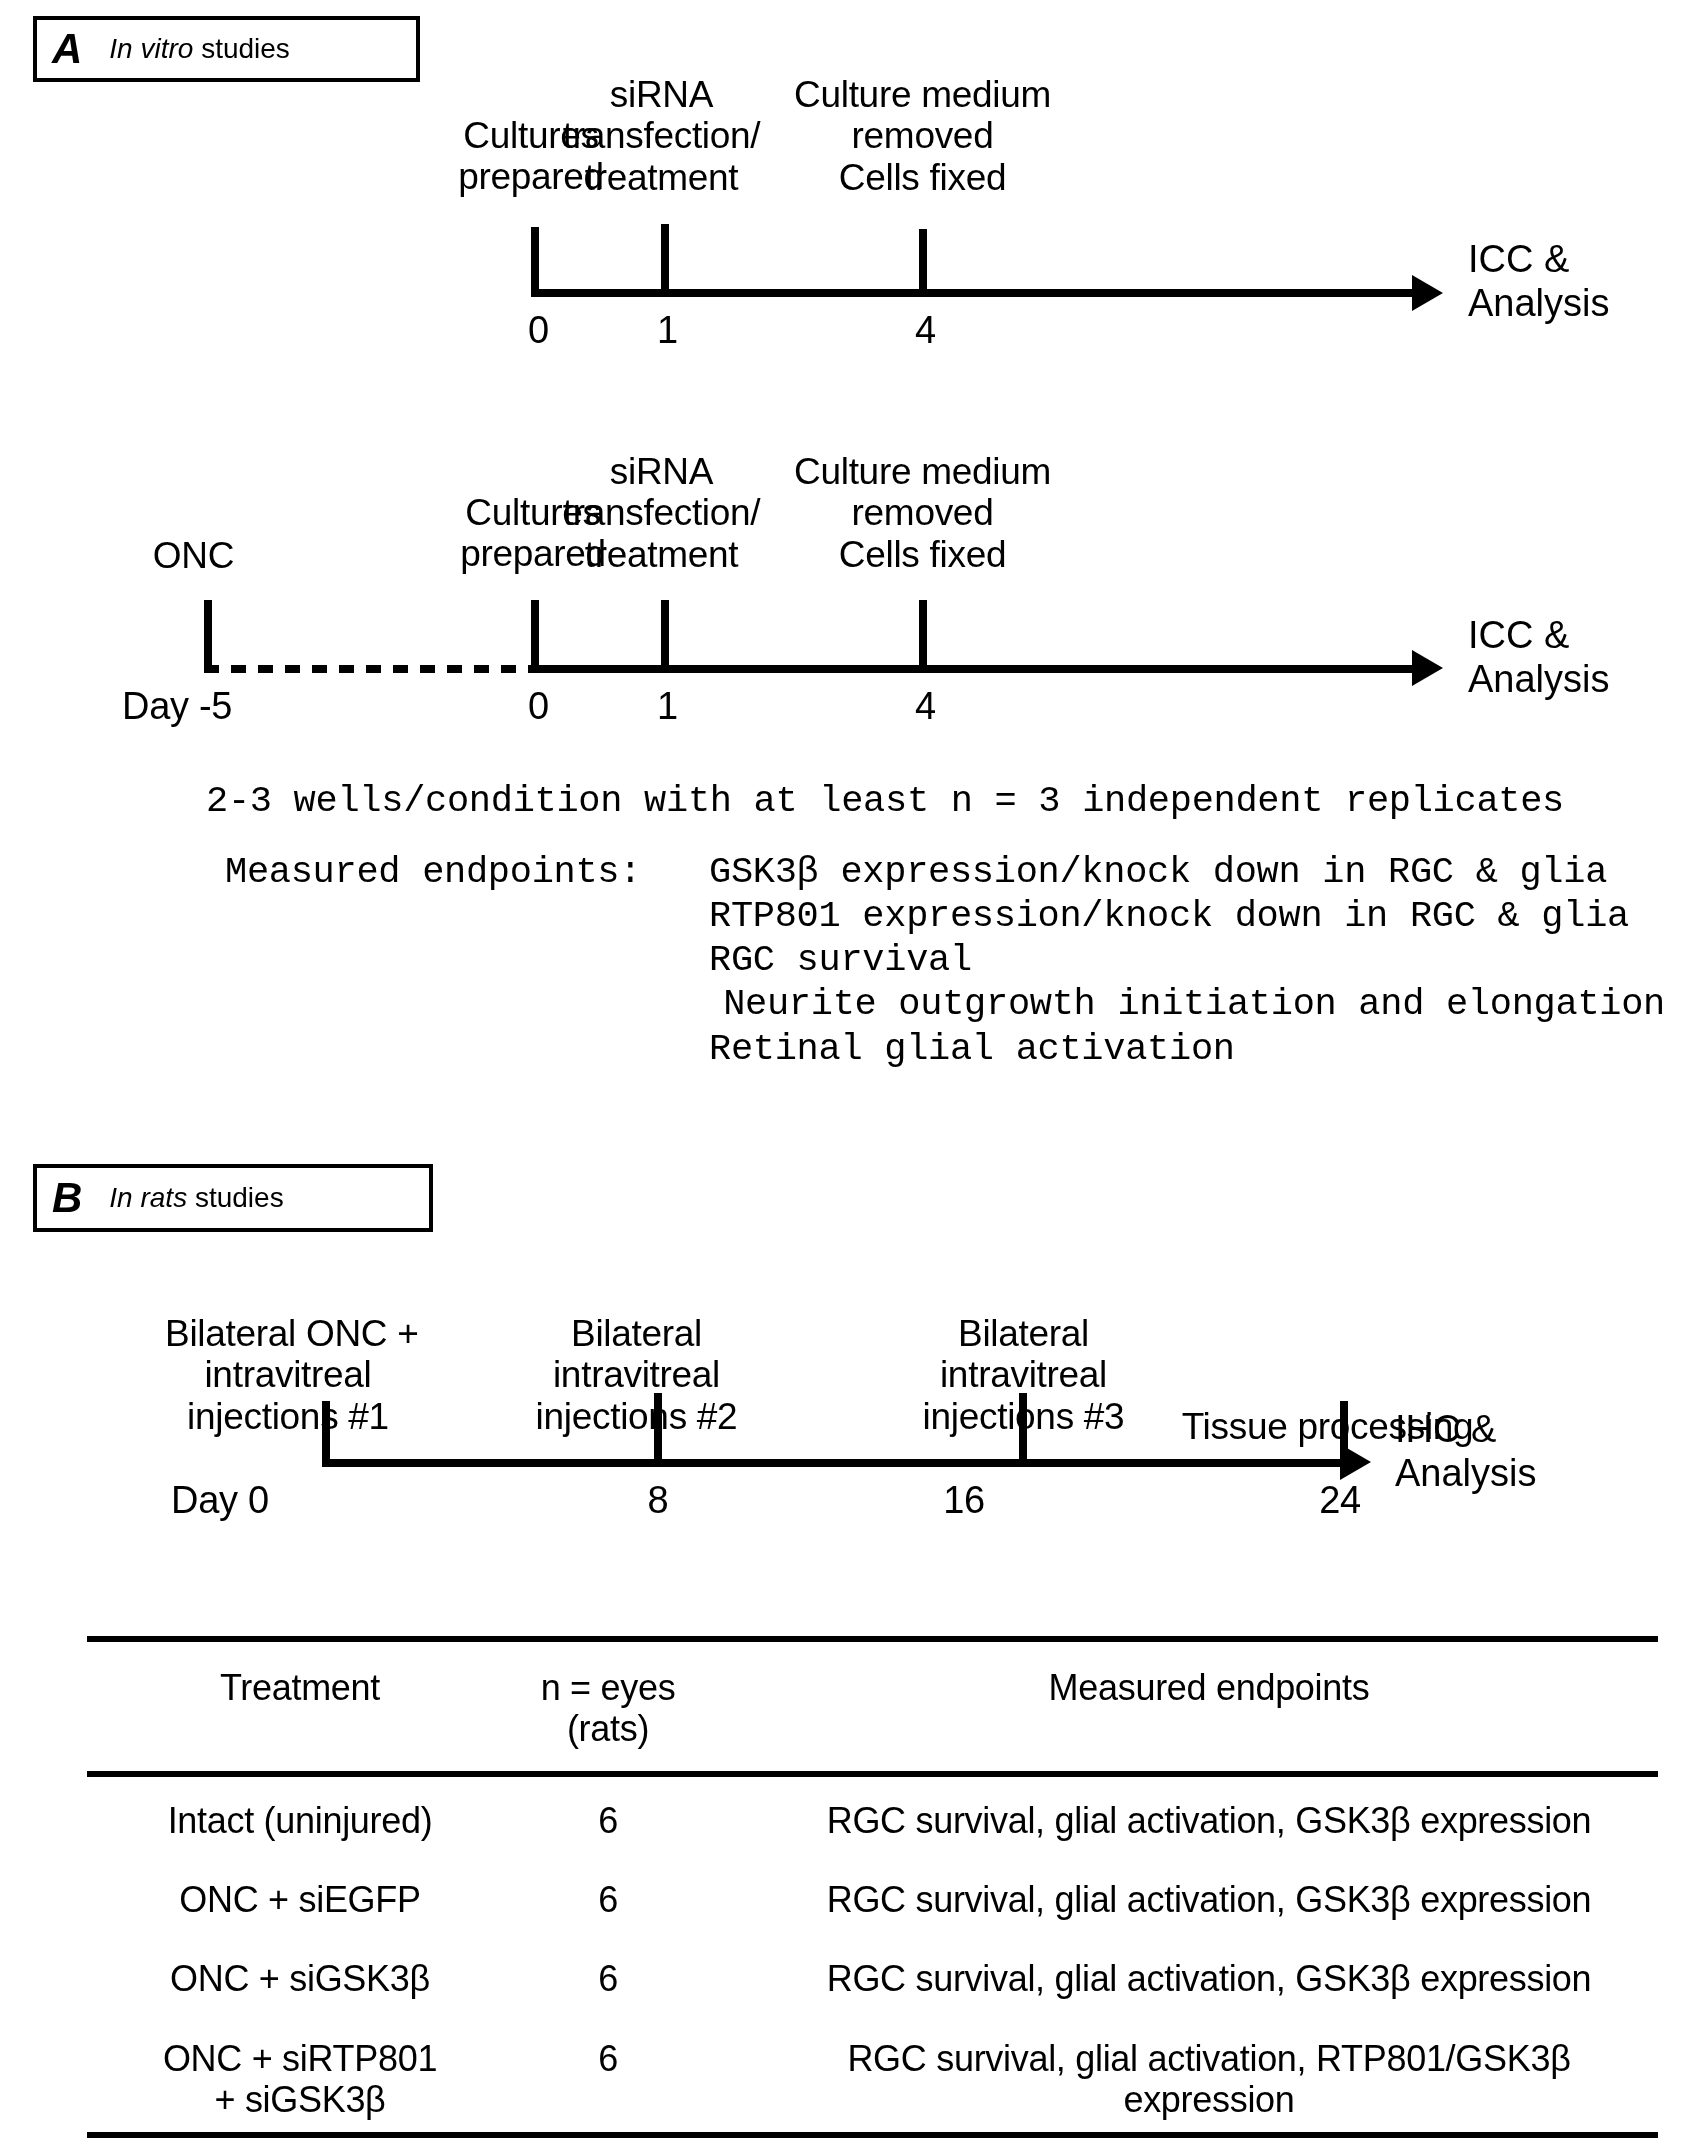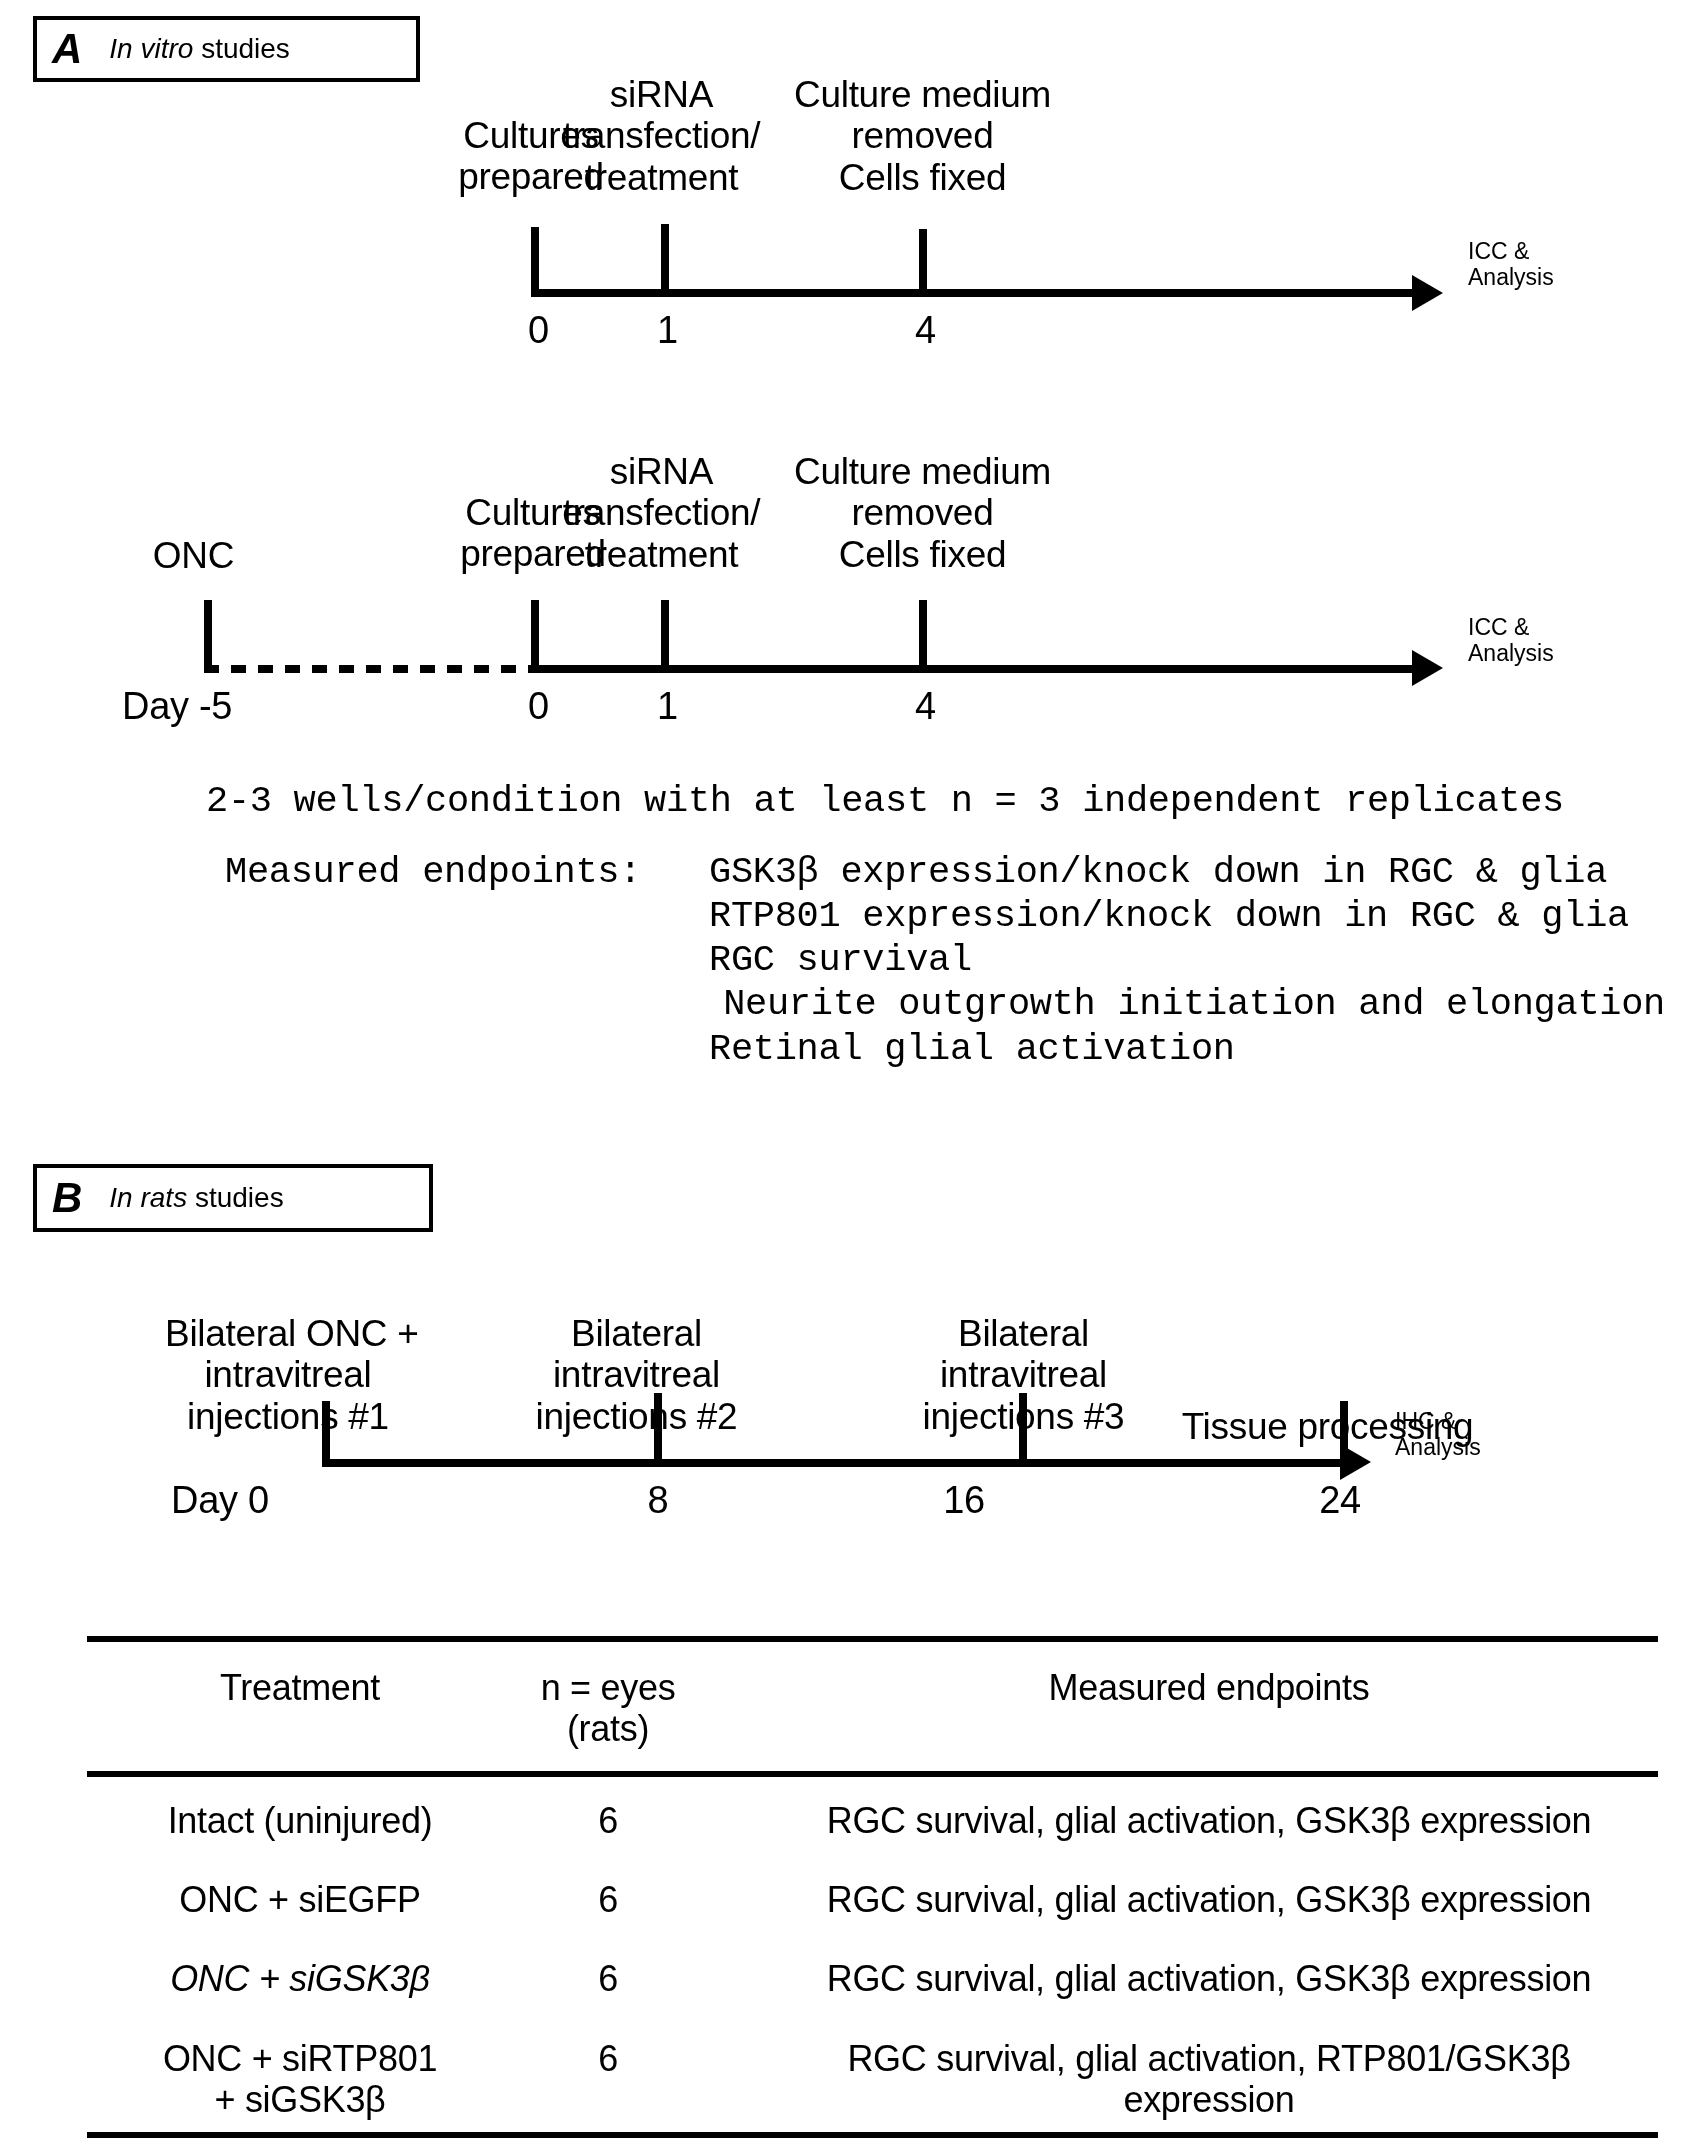--- a/index.html
+++ b/index.html
@@ -48,21 +48,21 @@
     font-size: 37px;
     line-height: 1.12;
     white-space: pre;
     letter-spacing: -0.3px;
   }
   .txt-c { text-align: center; }
   .txt-l { text-align: left; font-family: Liberation Mono, monospace; }
 
   
   .wide {
-    font-size: 23px;
+    font-size: 38px;
     line-height: 1.15;
     white-space: pre;
     letter-spacing: 0px;
   }
 
   
   .axis {
     background: #000;
     height: 7.5px;
   }
@@ -233,21 +233,21 @@
       <div class="cell" style="left:765px; top:175px; width:888px;">RGC survival, glial activation, GSK3β expression</div>
     </div>
 
     <div>
       <div class="cell" style="left:109px; top:254px; width:382px;">ONC + siEGFP</div>
       <div class="cell" style="left:478px; top:254px; width:260px;">6</div>
       <div class="cell" style="left:765px; top:254px; width:888px;">RGC survival, glial activation, GSK3β expression</div>
     </div>
 
     <div>
-      <div class="cell" style="left:109px; top:333px; width:382px;font-style:italic;">ONC + siGSK3β</div>
+      <div class="cell" style="left:109px; top:333px; width:382px;">ONC + siGSK3β</div>
       <div class="cell" style="left:478px; top:333px; width:260px;">6</div>
       <div class="cell" style="left:765px; top:333px; width:888px;">RGC survival, glial activation, GSK3β expression</div>
     </div>
 
     <div>
       <div class="cell" style="left:109px; top:413px; width:382px;">ONC + siRTP801
 + siGSK3β</div>
       <div class="cell" style="left:478px; top:413px; width:260px;">6</div>
       <div class="cell" style="left:765px; top:413px; width:888px;">RGC survival, glial activation, RTP801/GSK3β
 expression</div>

